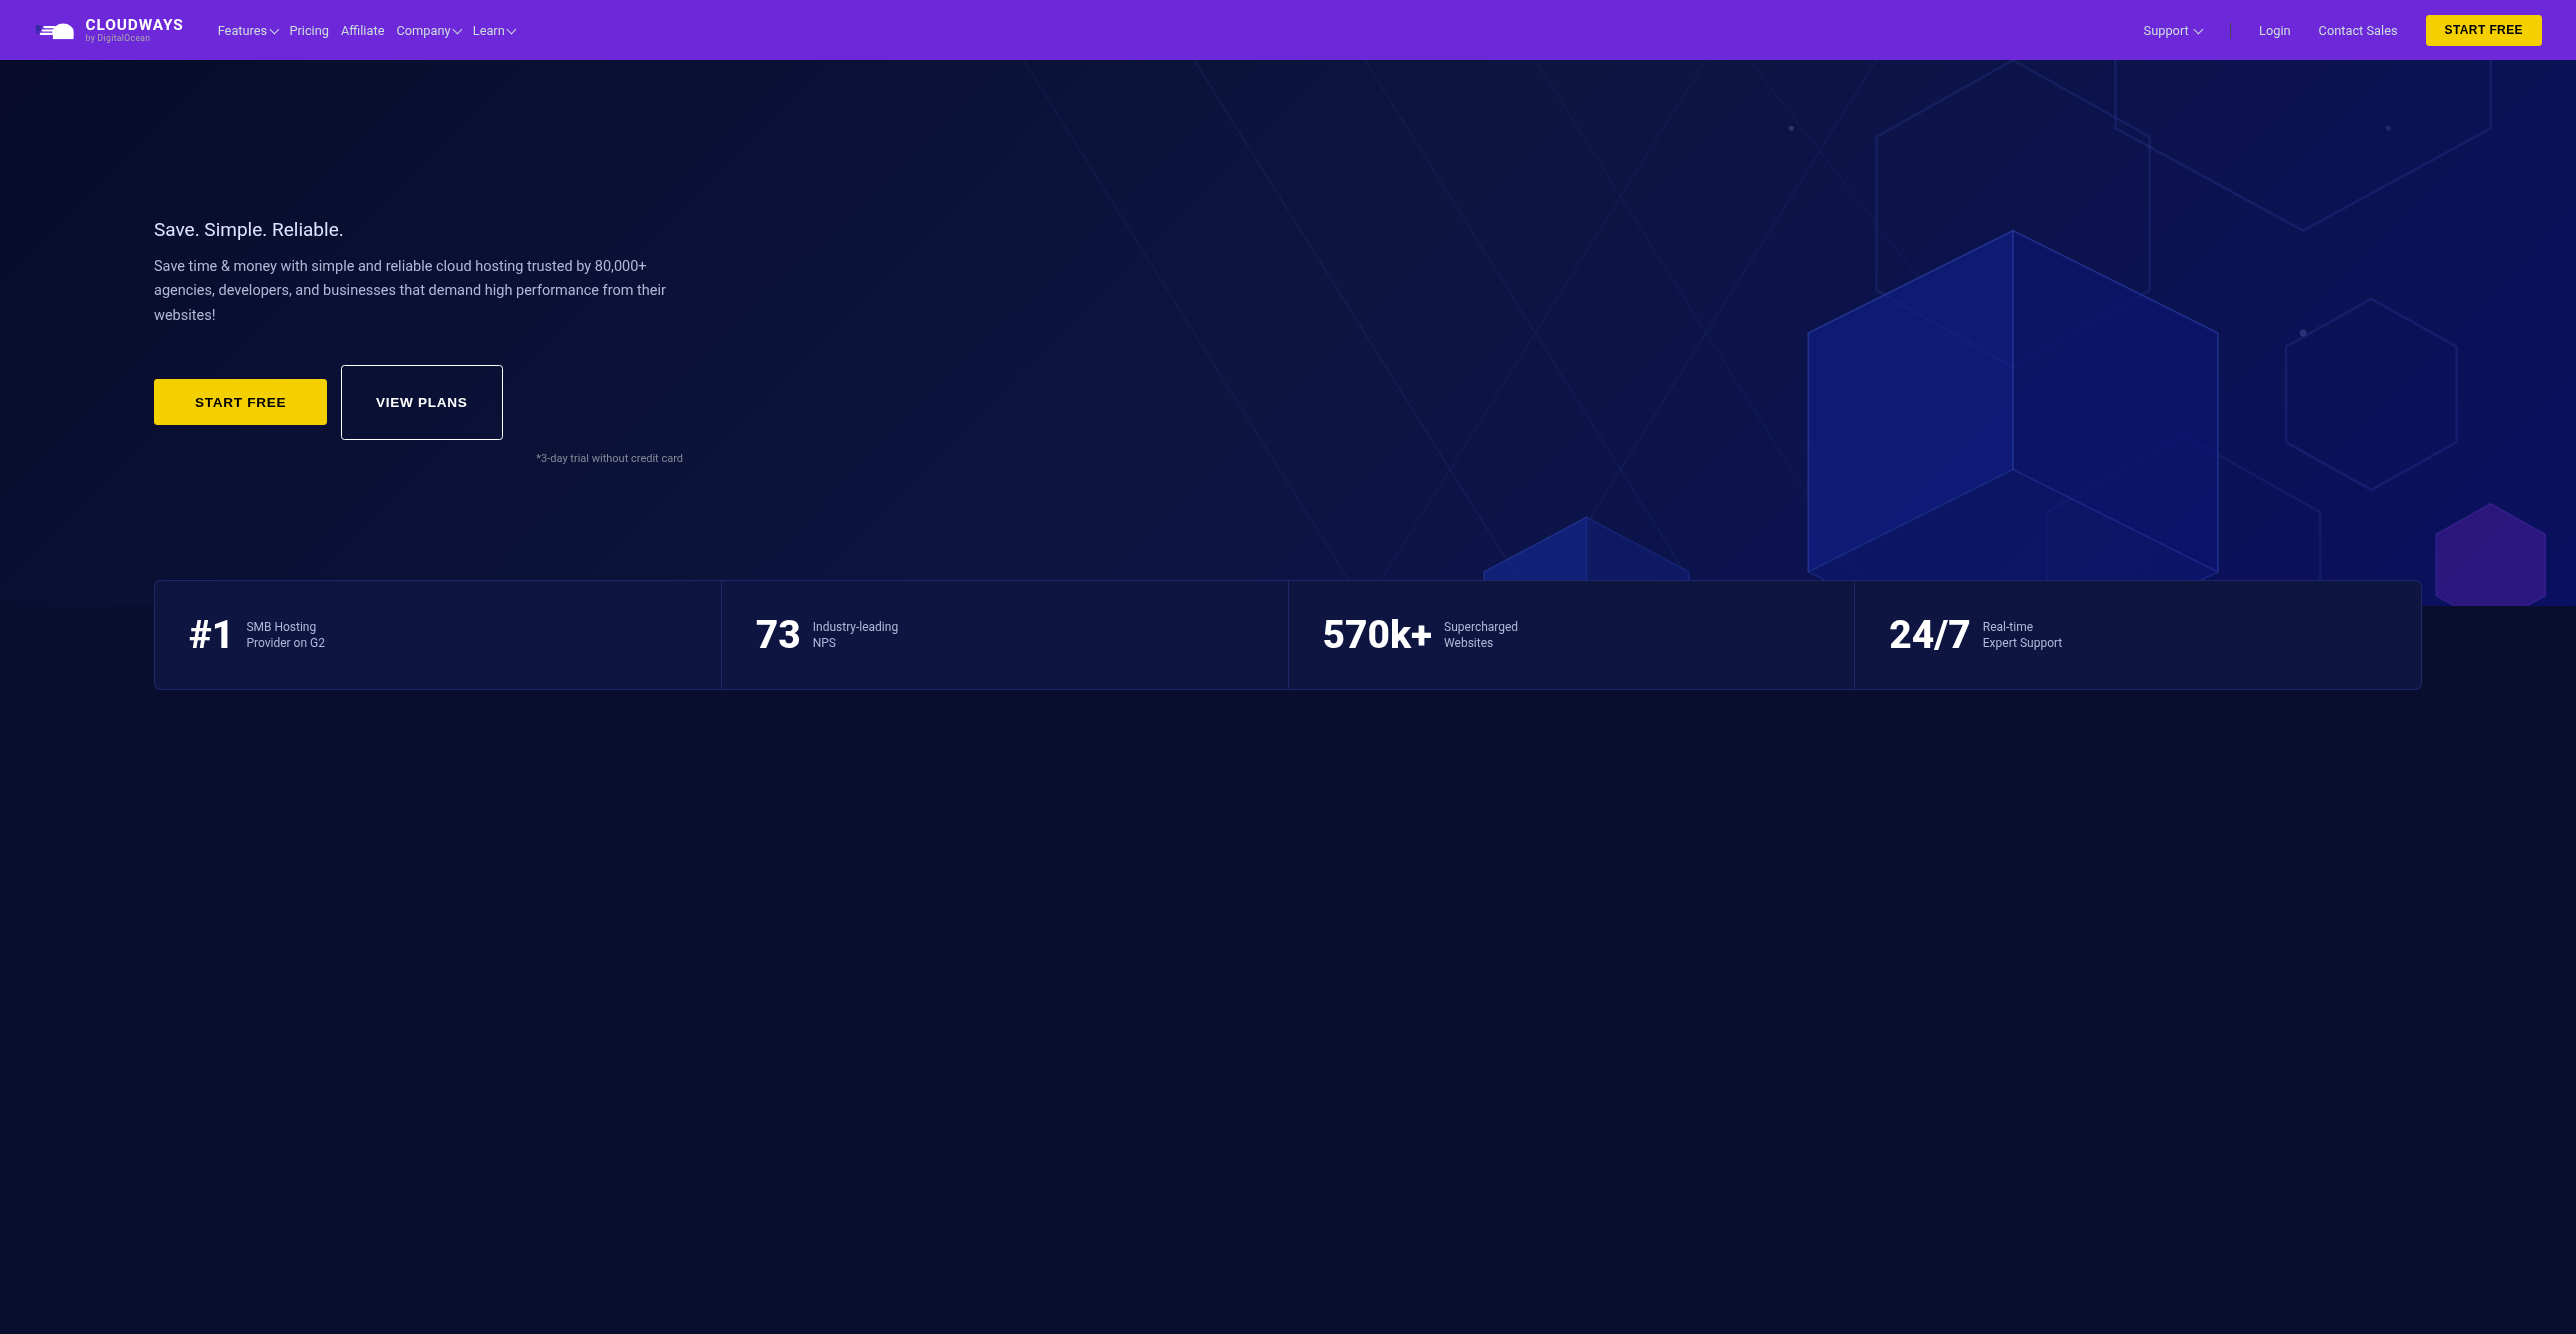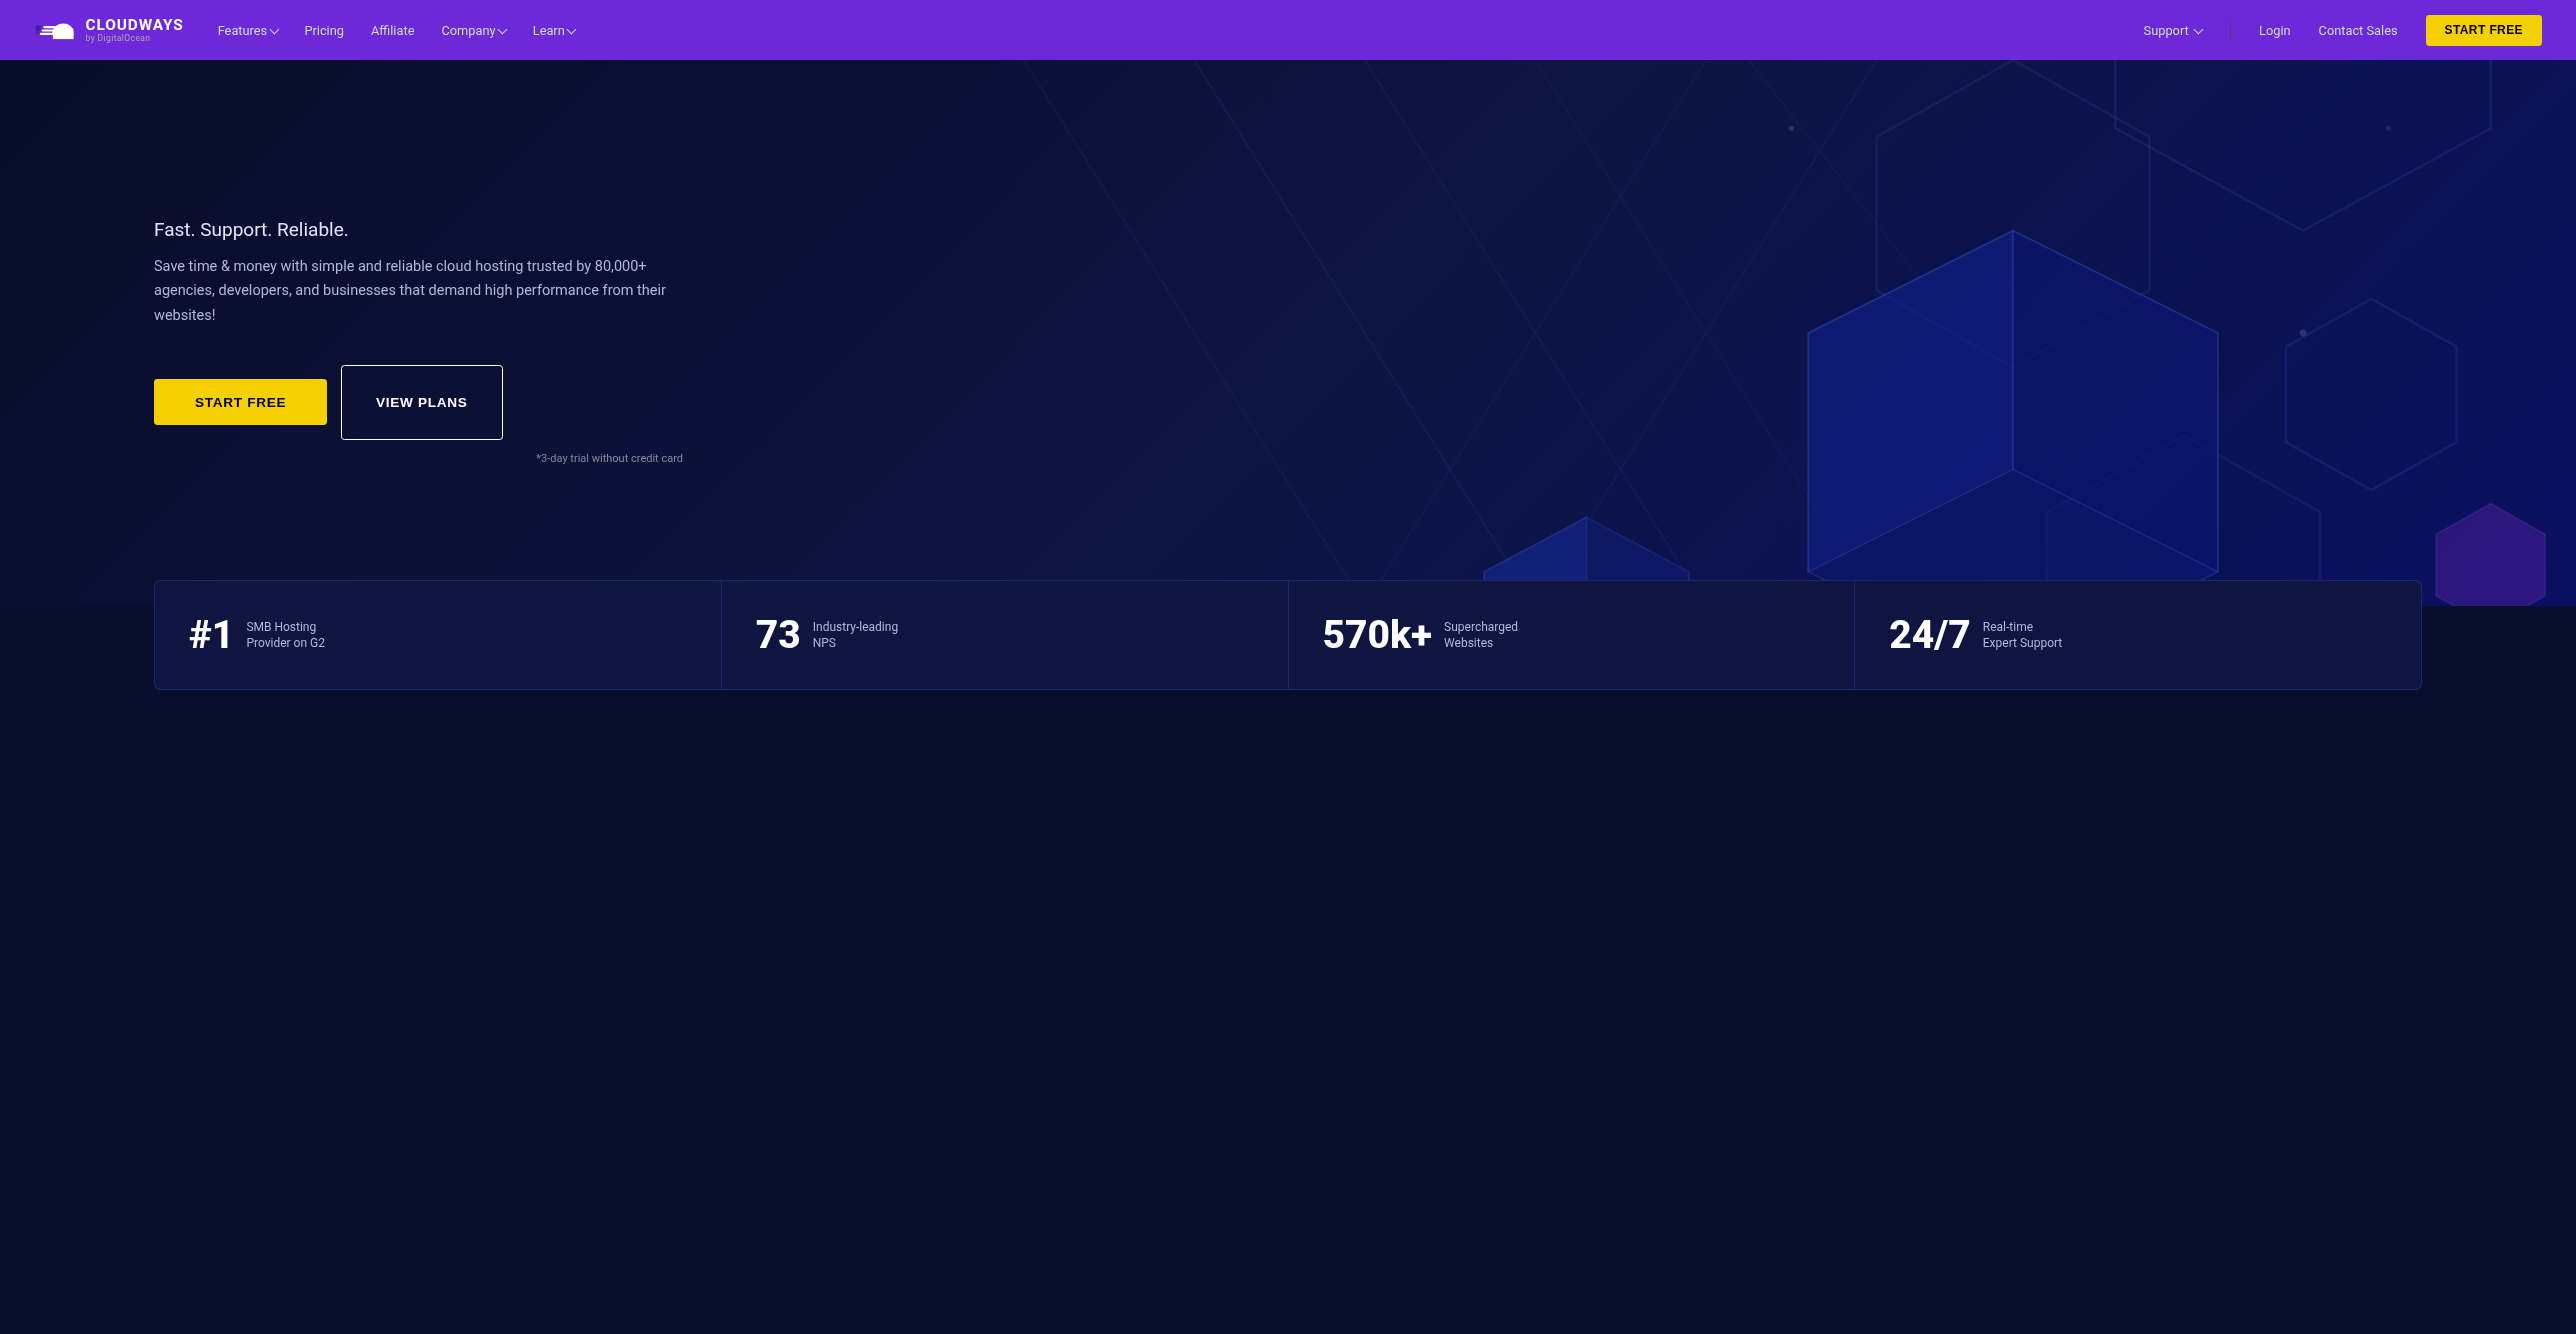--- a/index.html
+++ b/index.html
@@ -56,21 +56,21 @@
 
     .logo-text .sub {
       font-size: 8.5px;
       color: #aaa;
       letter-spacing: 0.4px;
     }
 
     .nav-links {
       display: flex;
       align-items: center;
-      gap: 27px;
+      gap: 12px;
       list-style: none;
     }
 
     .nav-links li a {
       color: #cdd;
       text-decoration: none;
       font-size: 12.8px;
       display: flex;
       align-items: center;
       gap: 3.4px;
@@ -366,21 +366,21 @@
       <polygon points="1440,30 1480,52 1480,96 1440,118 1400,96 1400,52" fill="rgba(100,50,200,0.5)" stroke="rgba(150,100,255,0.4)" stroke-width="1"></polygon>
 
       <polygon points="1460,420 1492,438 1492,474 1460,492 1428,474 1428,438" fill="rgba(120,40,200,0.5)" stroke="rgba(150,80,255,0.3)" stroke-width="1"></polygon>
 
       <polygon points="870,460 930,428 990,460 990,524 930,556 870,524" fill="rgba(20,40,160,0.5)" stroke="rgba(60,100,220,0.3)" stroke-width="1"></polygon>
       <polygon points="870,460 930,428 930,492 870,524" fill="rgba(30,60,200,0.4)" stroke="rgba(60,100,220,0.3)" stroke-width="1"></polygon>
     </svg>
   </div>
 
   <div class="hero-content">
-    <p class="hero-tagline">Fast. Support. Reliable.</p>
+    <p class="hero-tagline">Save. Simple. Reliable.</p>
     <p class="hero-desc">Save time &amp; money with simple and reliable cloud hosting trusted by 80,000+ agencies, developers, and businesses that demand high performance from their websites!</p>
 
     <div class="hero-buttons">
       <button class="btn-start-free">START FREE</button>
       <button class="btn-view-plans">VIEW PLANS</button>
     </div>
     <p class="hero-trial-note">*3-day trial without credit card</p>
   </div>
 </section>
 

